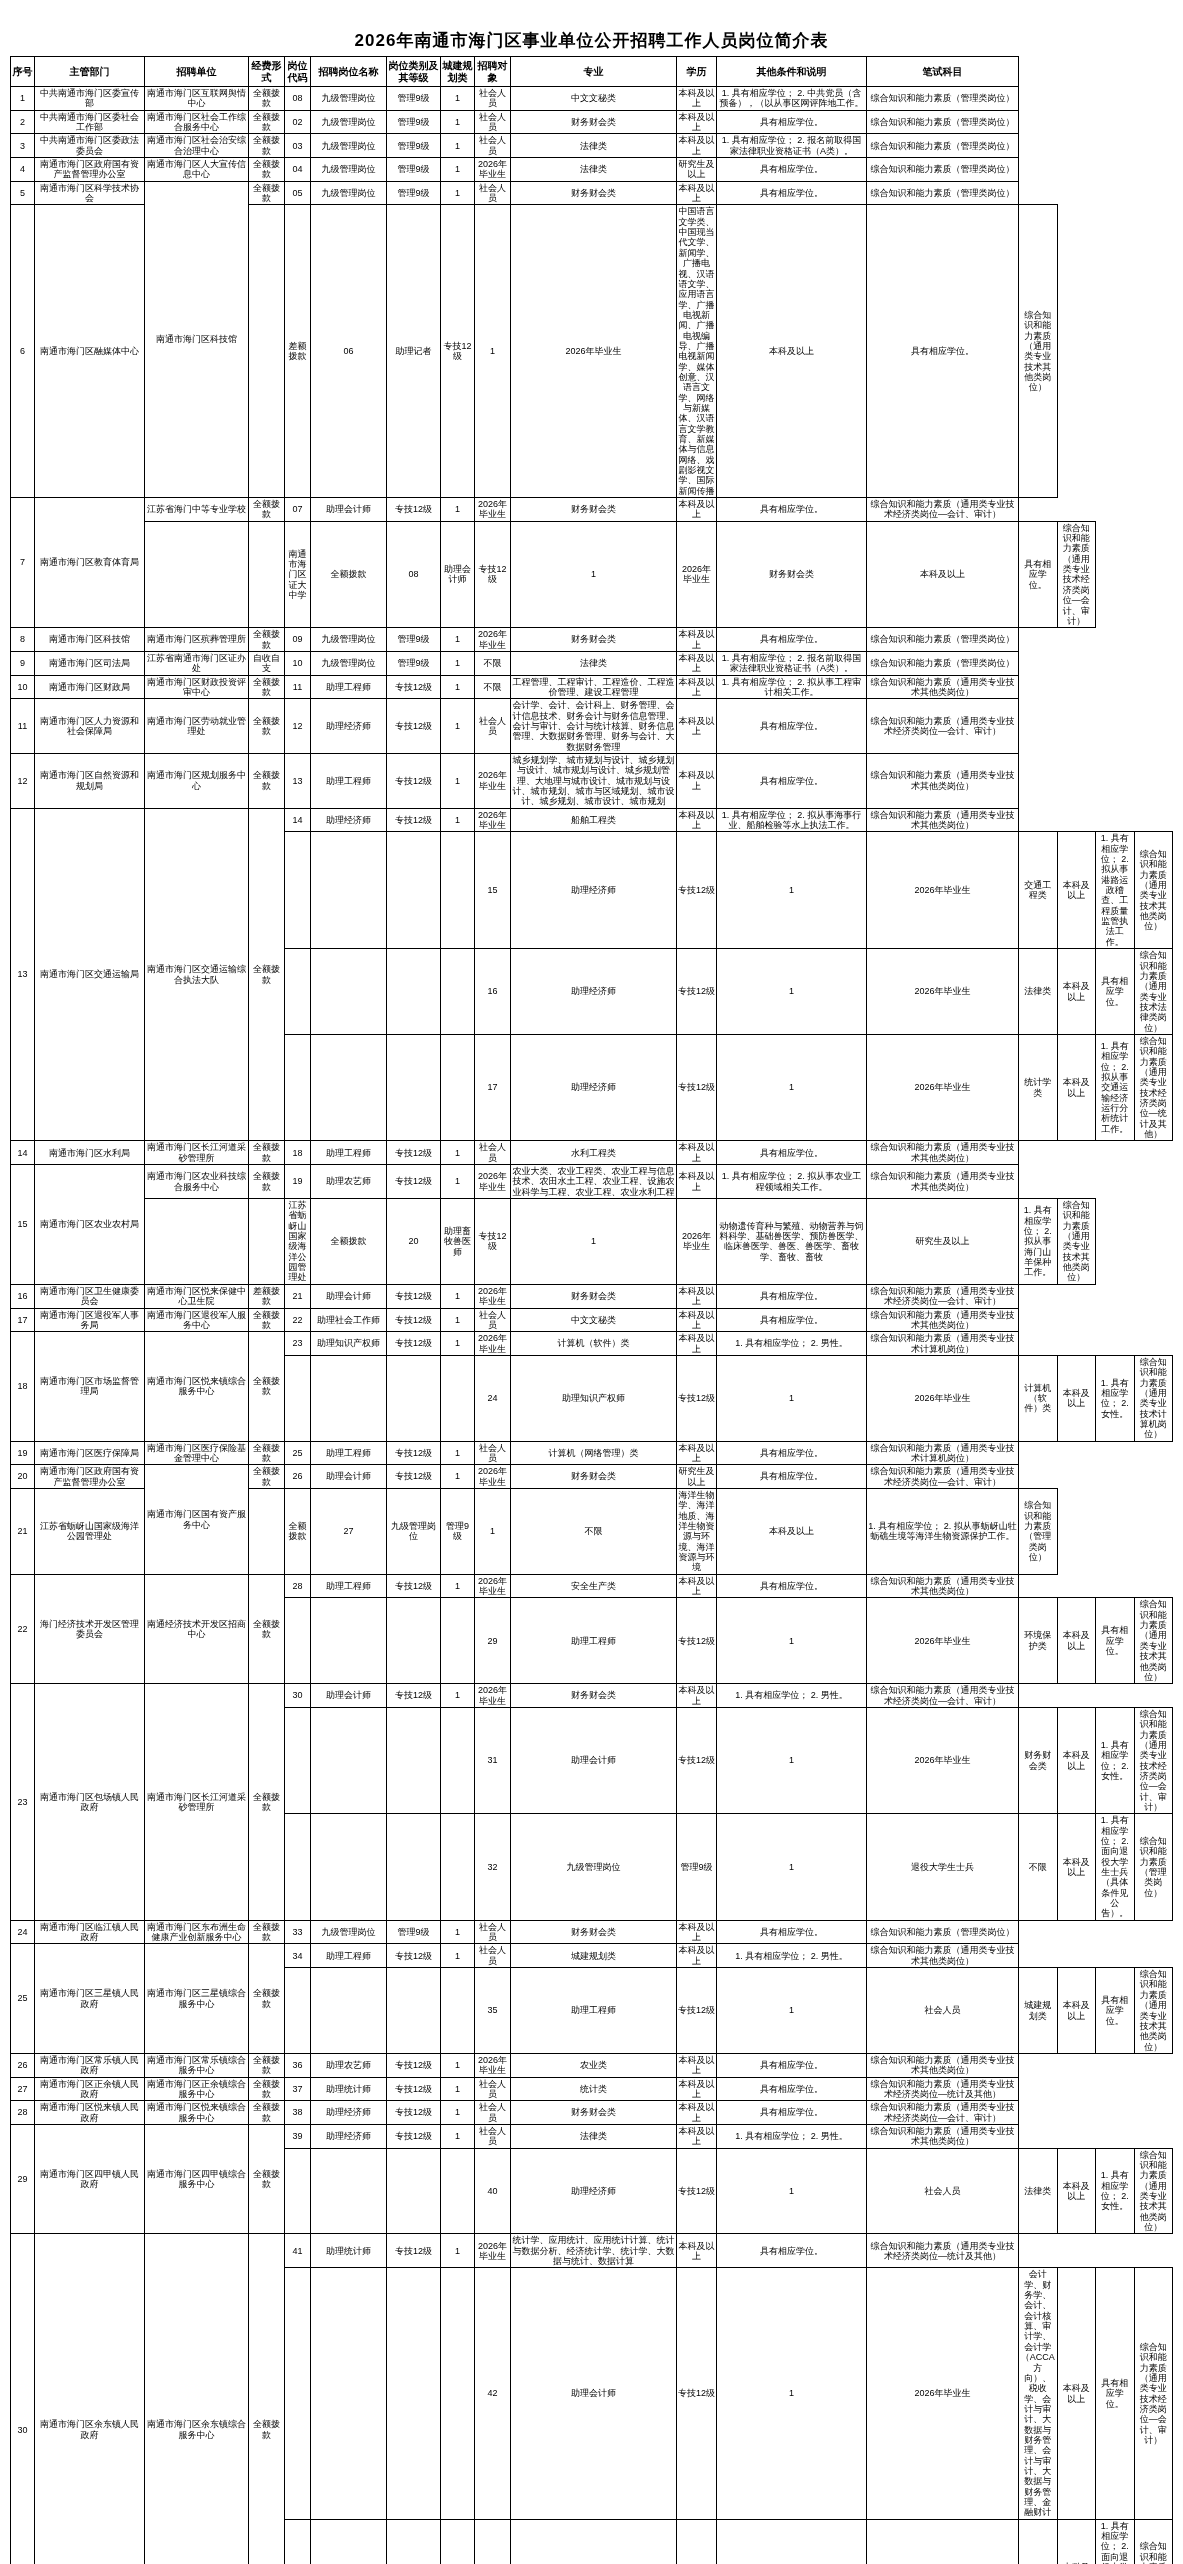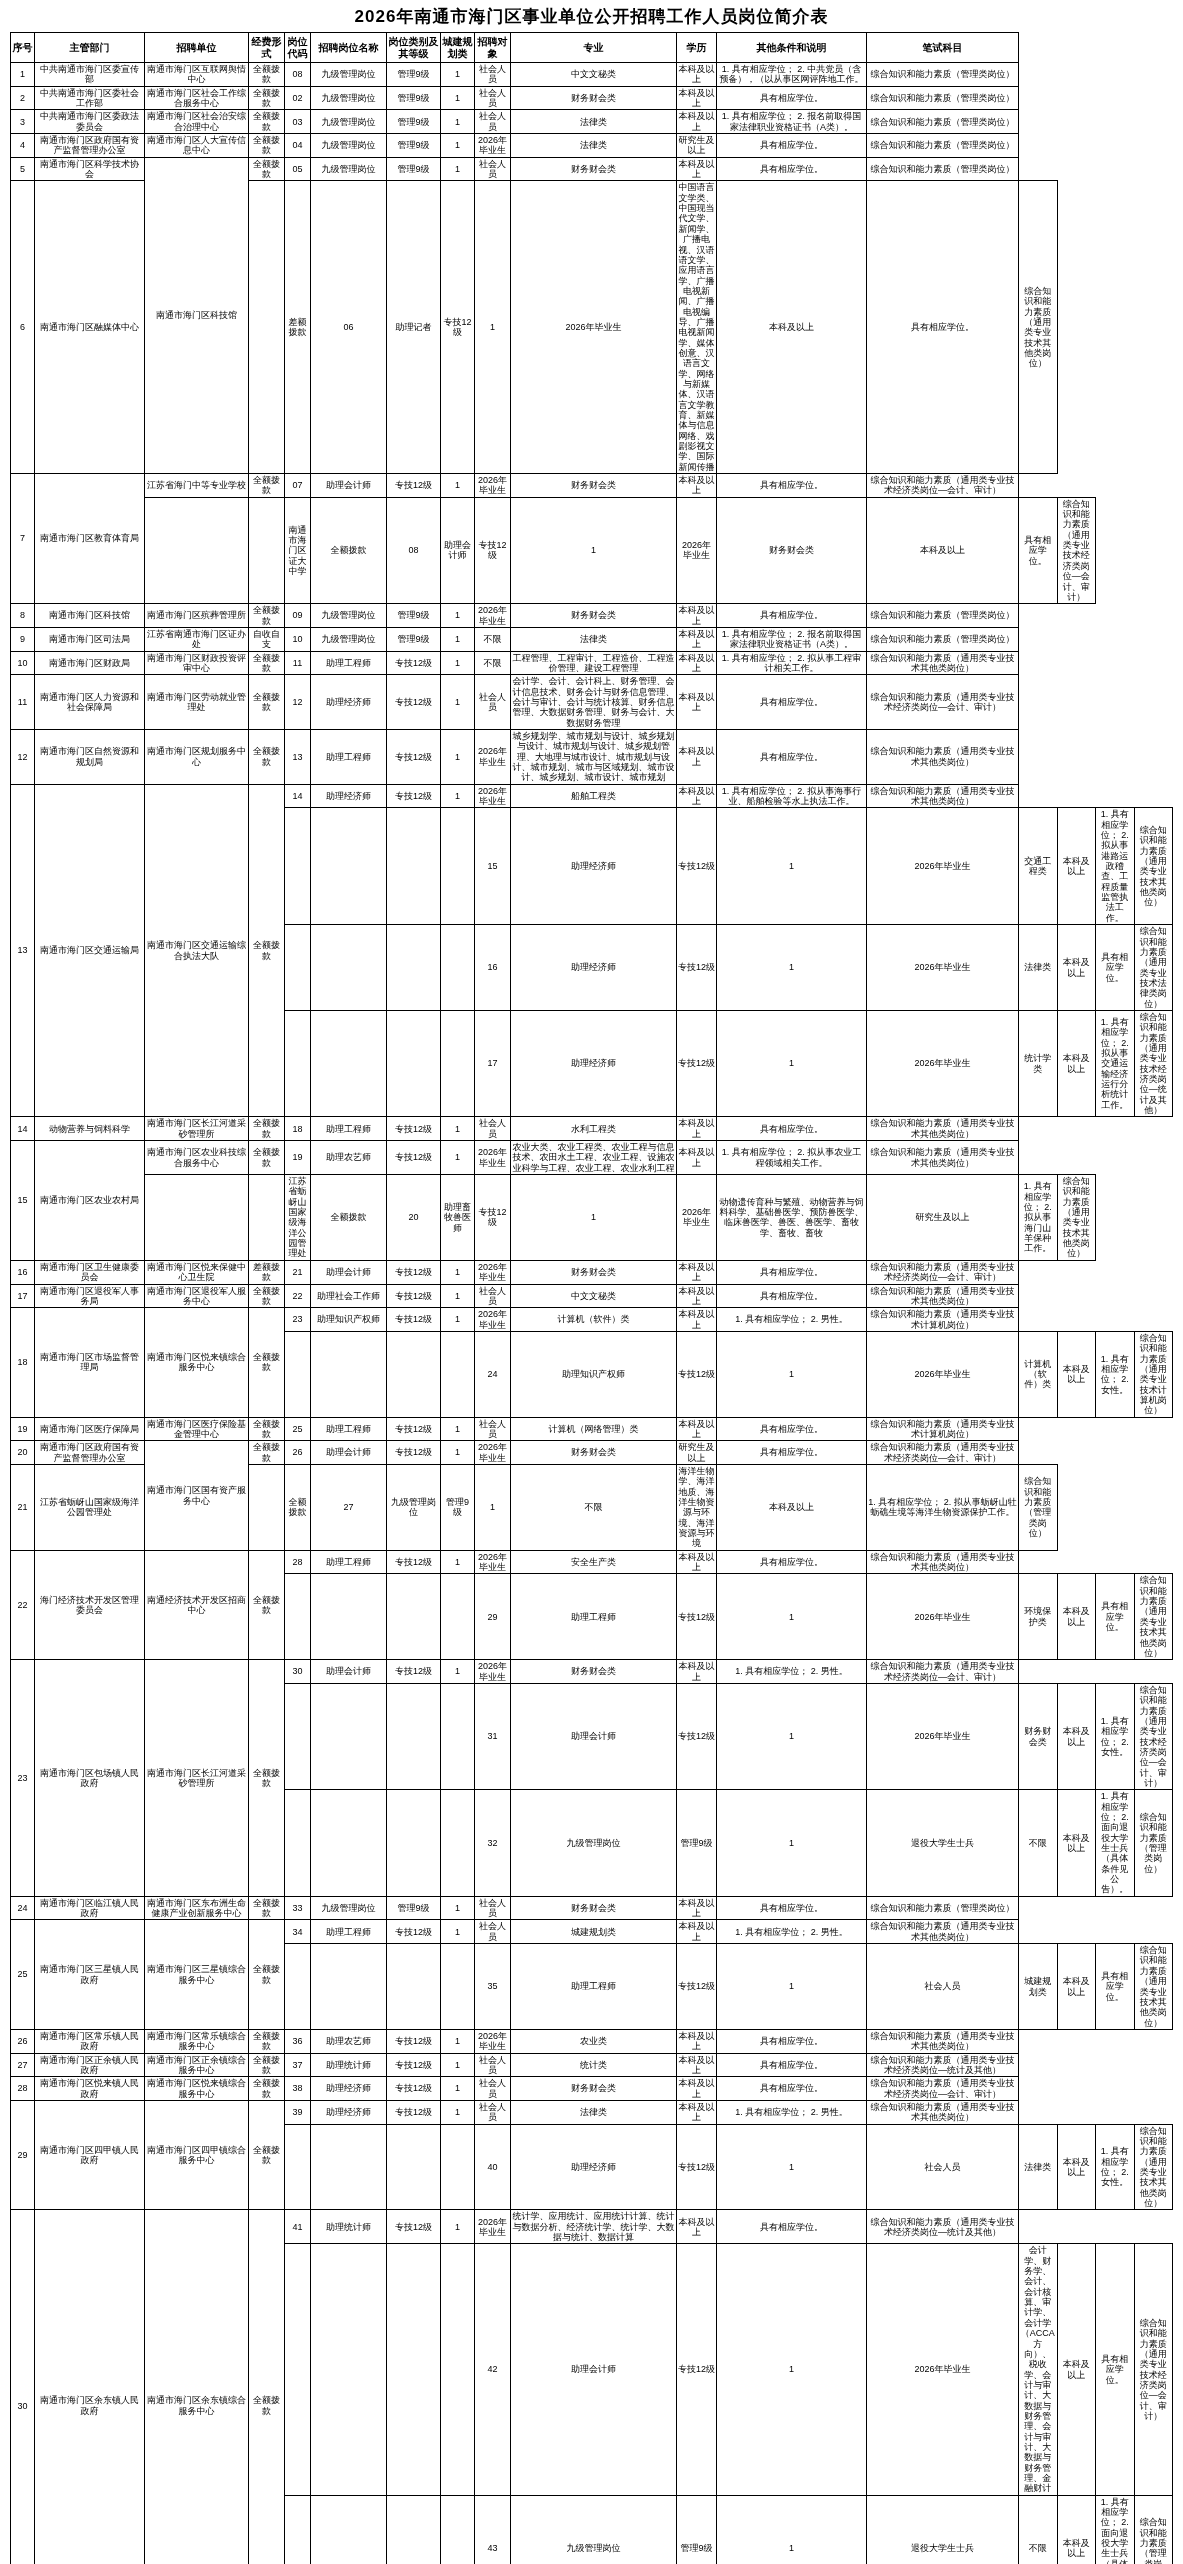--- a/index.html
+++ b/index.html
@@ -1,18 +1,18 @@
 <!DOCTYPE html>
 <html><head>
 <meta charset="utf-8">
 <style>
   html,body{margin:0;padding:0;background:#fff;}
   body{font-family:"Liberation Sans","DejaVu Sans",sans-serif;color:#000;}
   .page{width:1183px;margin:0 auto;background:#fff;padding-top:2px;box-sizing:border-box;}
-  .doc-title{text-align:center;font-size:17px;font-weight:bold;letter-spacing:1px;padding:3px 0 4px;}
+  .doc-title{text-align:center;font-size:17px;font-weight:bold;letter-spacing:1px;padding:3px 0 4px;margin-top:24px;}
   table.main{border-collapse:collapse;width:1163px;margin:0 auto;table-layout:fixed;}
   table.main th, table.main td{
     border:1px solid #000;
     font-size:9px;
     line-height:1.15;
     text-align:center;
     vertical-align:middle;
     padding:1px 1px;
     word-break:break-all;
     overflow:hidden;
@@ -330,21 +330,21 @@
           <td>1</td>
           <td>2026年毕业生</td>
           <td class="left">统计学类</td>
           <td>本科及以上</td>
           <td class="left">1. 具有相应学位；
 2. 拟从事交通运输经济运行分析统计工作。</td>
           <td class="left">综合知识和能力素质（通用类专业技术经济类岗位—统计及其他）</td>
         </tr>
         <tr>
           <td>14</td>
-          <td>动物营养与饲料科学</td>
+          <td>南通市海门区水利局</td>
           <td>南通市海门区长江河道采砂管理所</td>
           <td>全额拨款</td>
           <td>18</td>
           <td>助理工程师</td>
           <td>专技12级</td>
           <td>1</td>
           <td>社会人员</td>
           <td class="left">水利工程类</td>
           <td>本科及以上</td>
           <td class="left">具有相应学位。</td>

